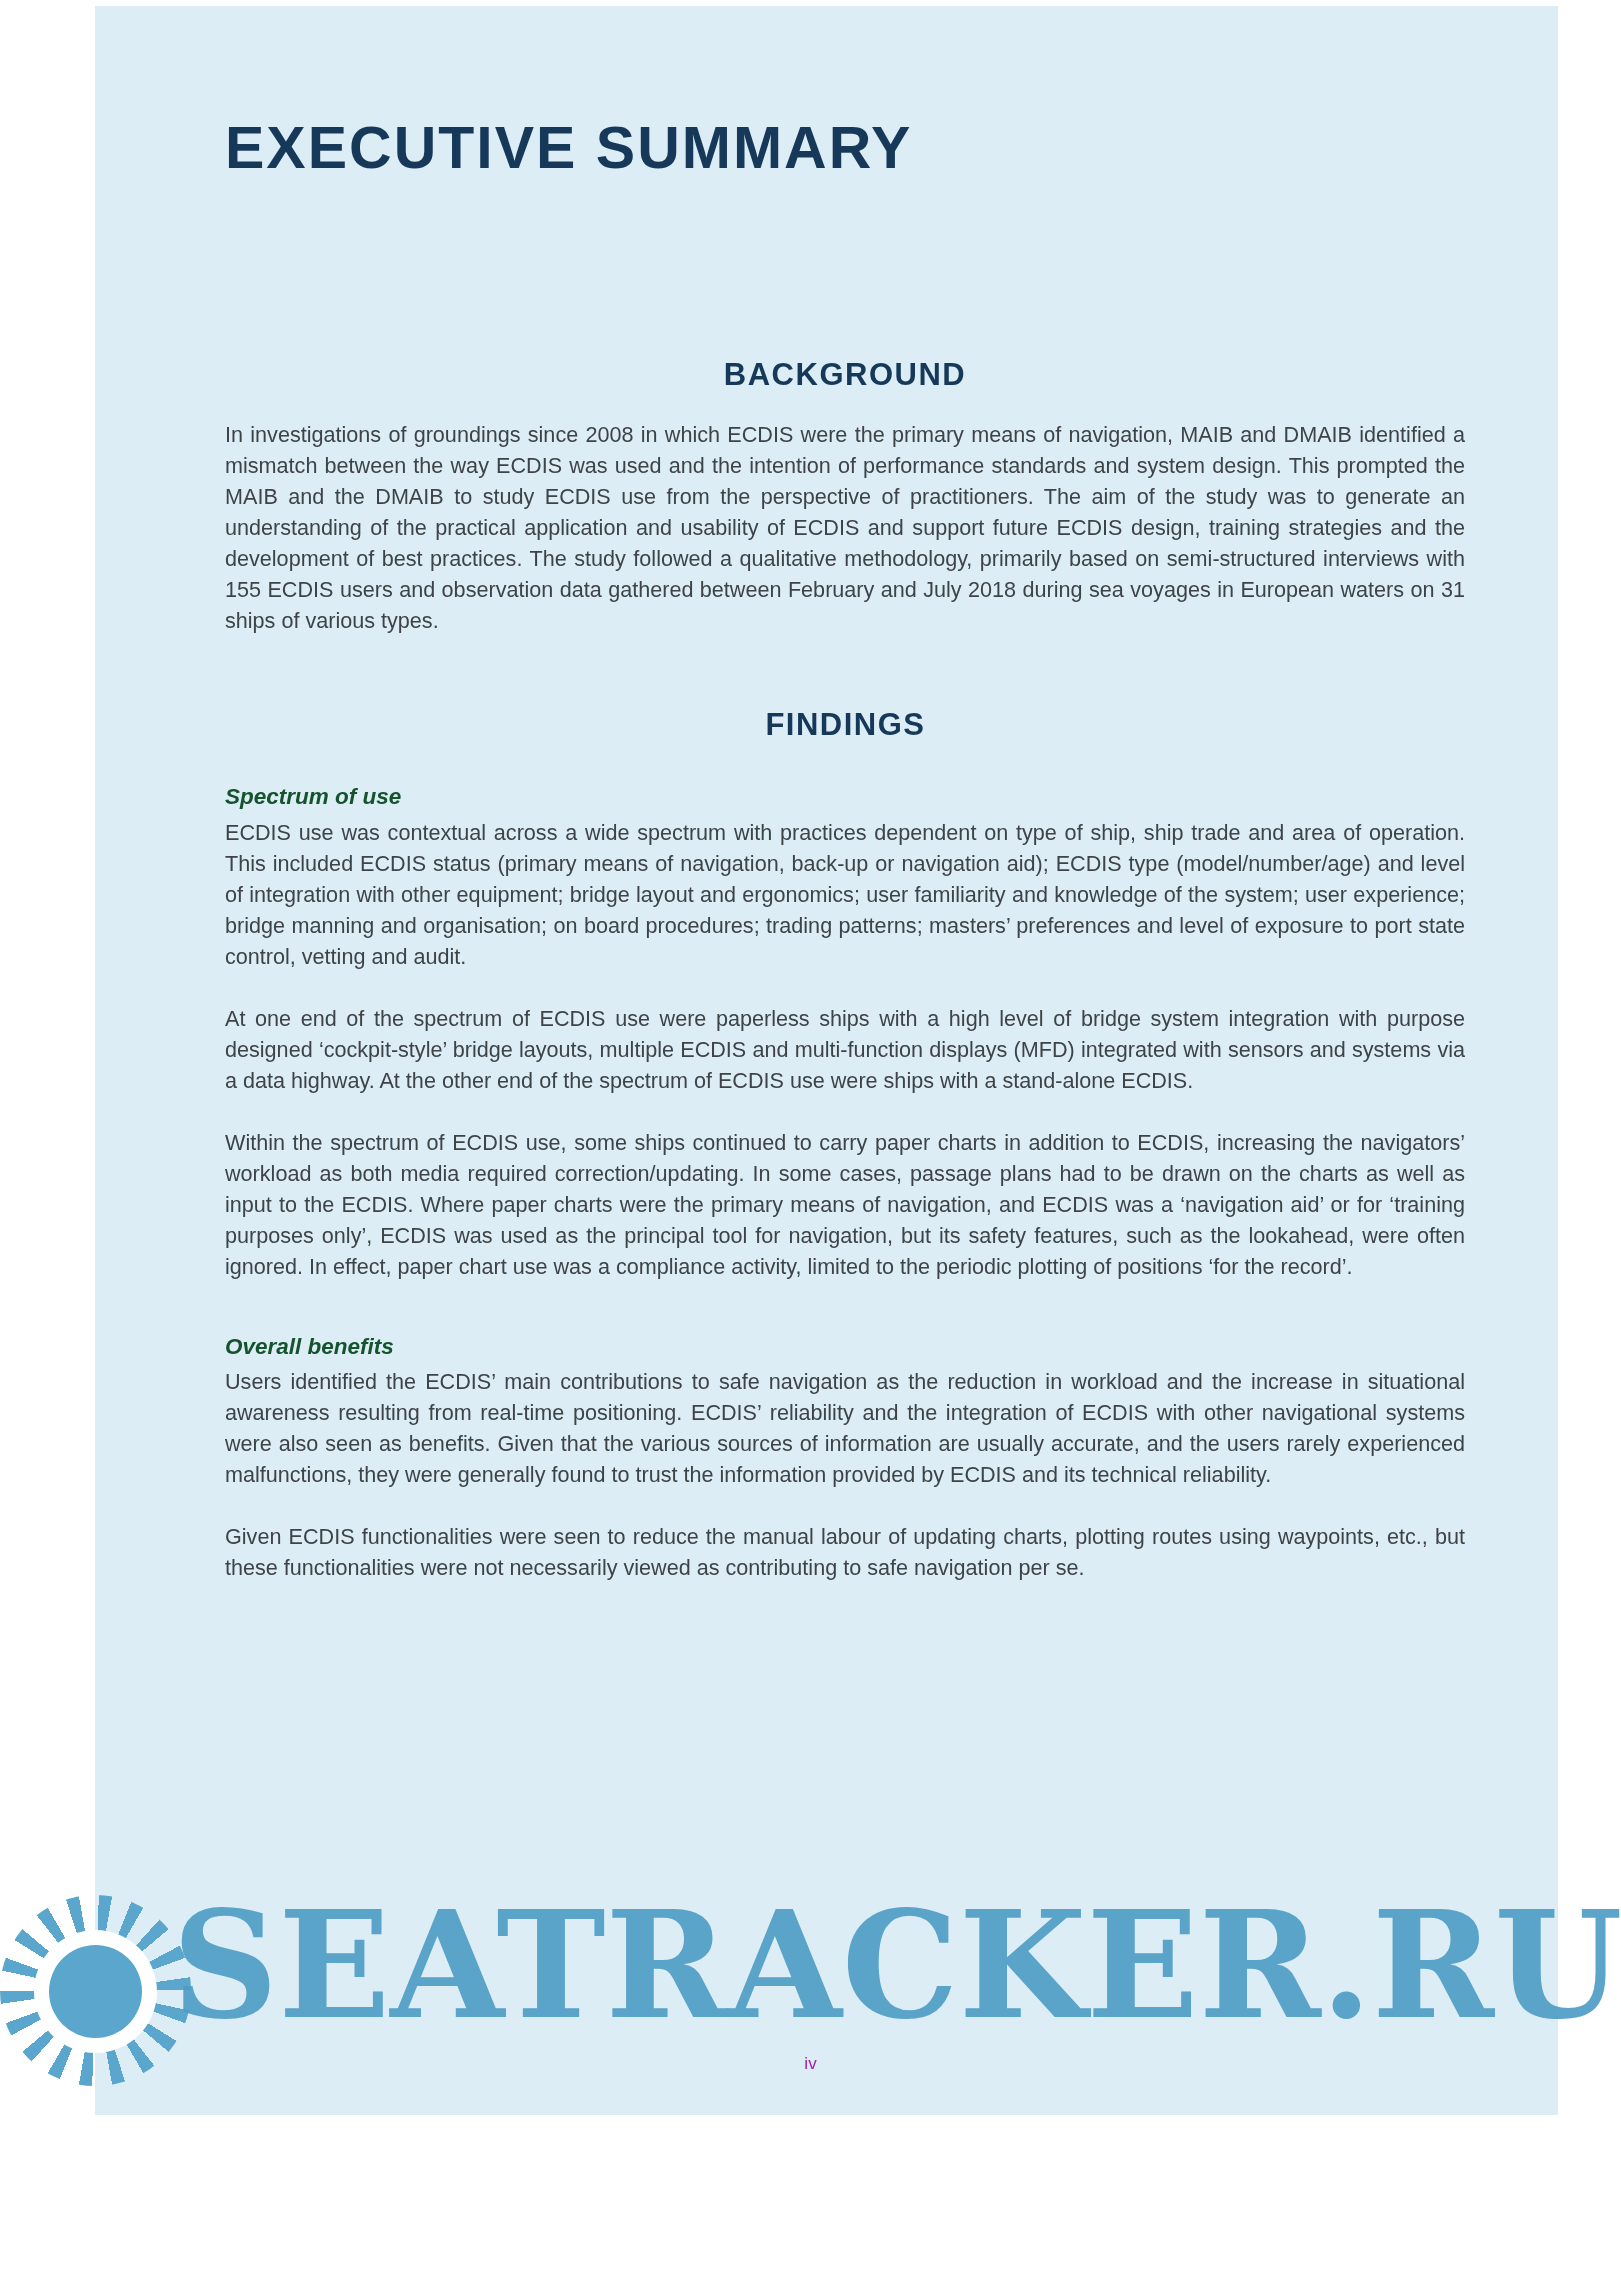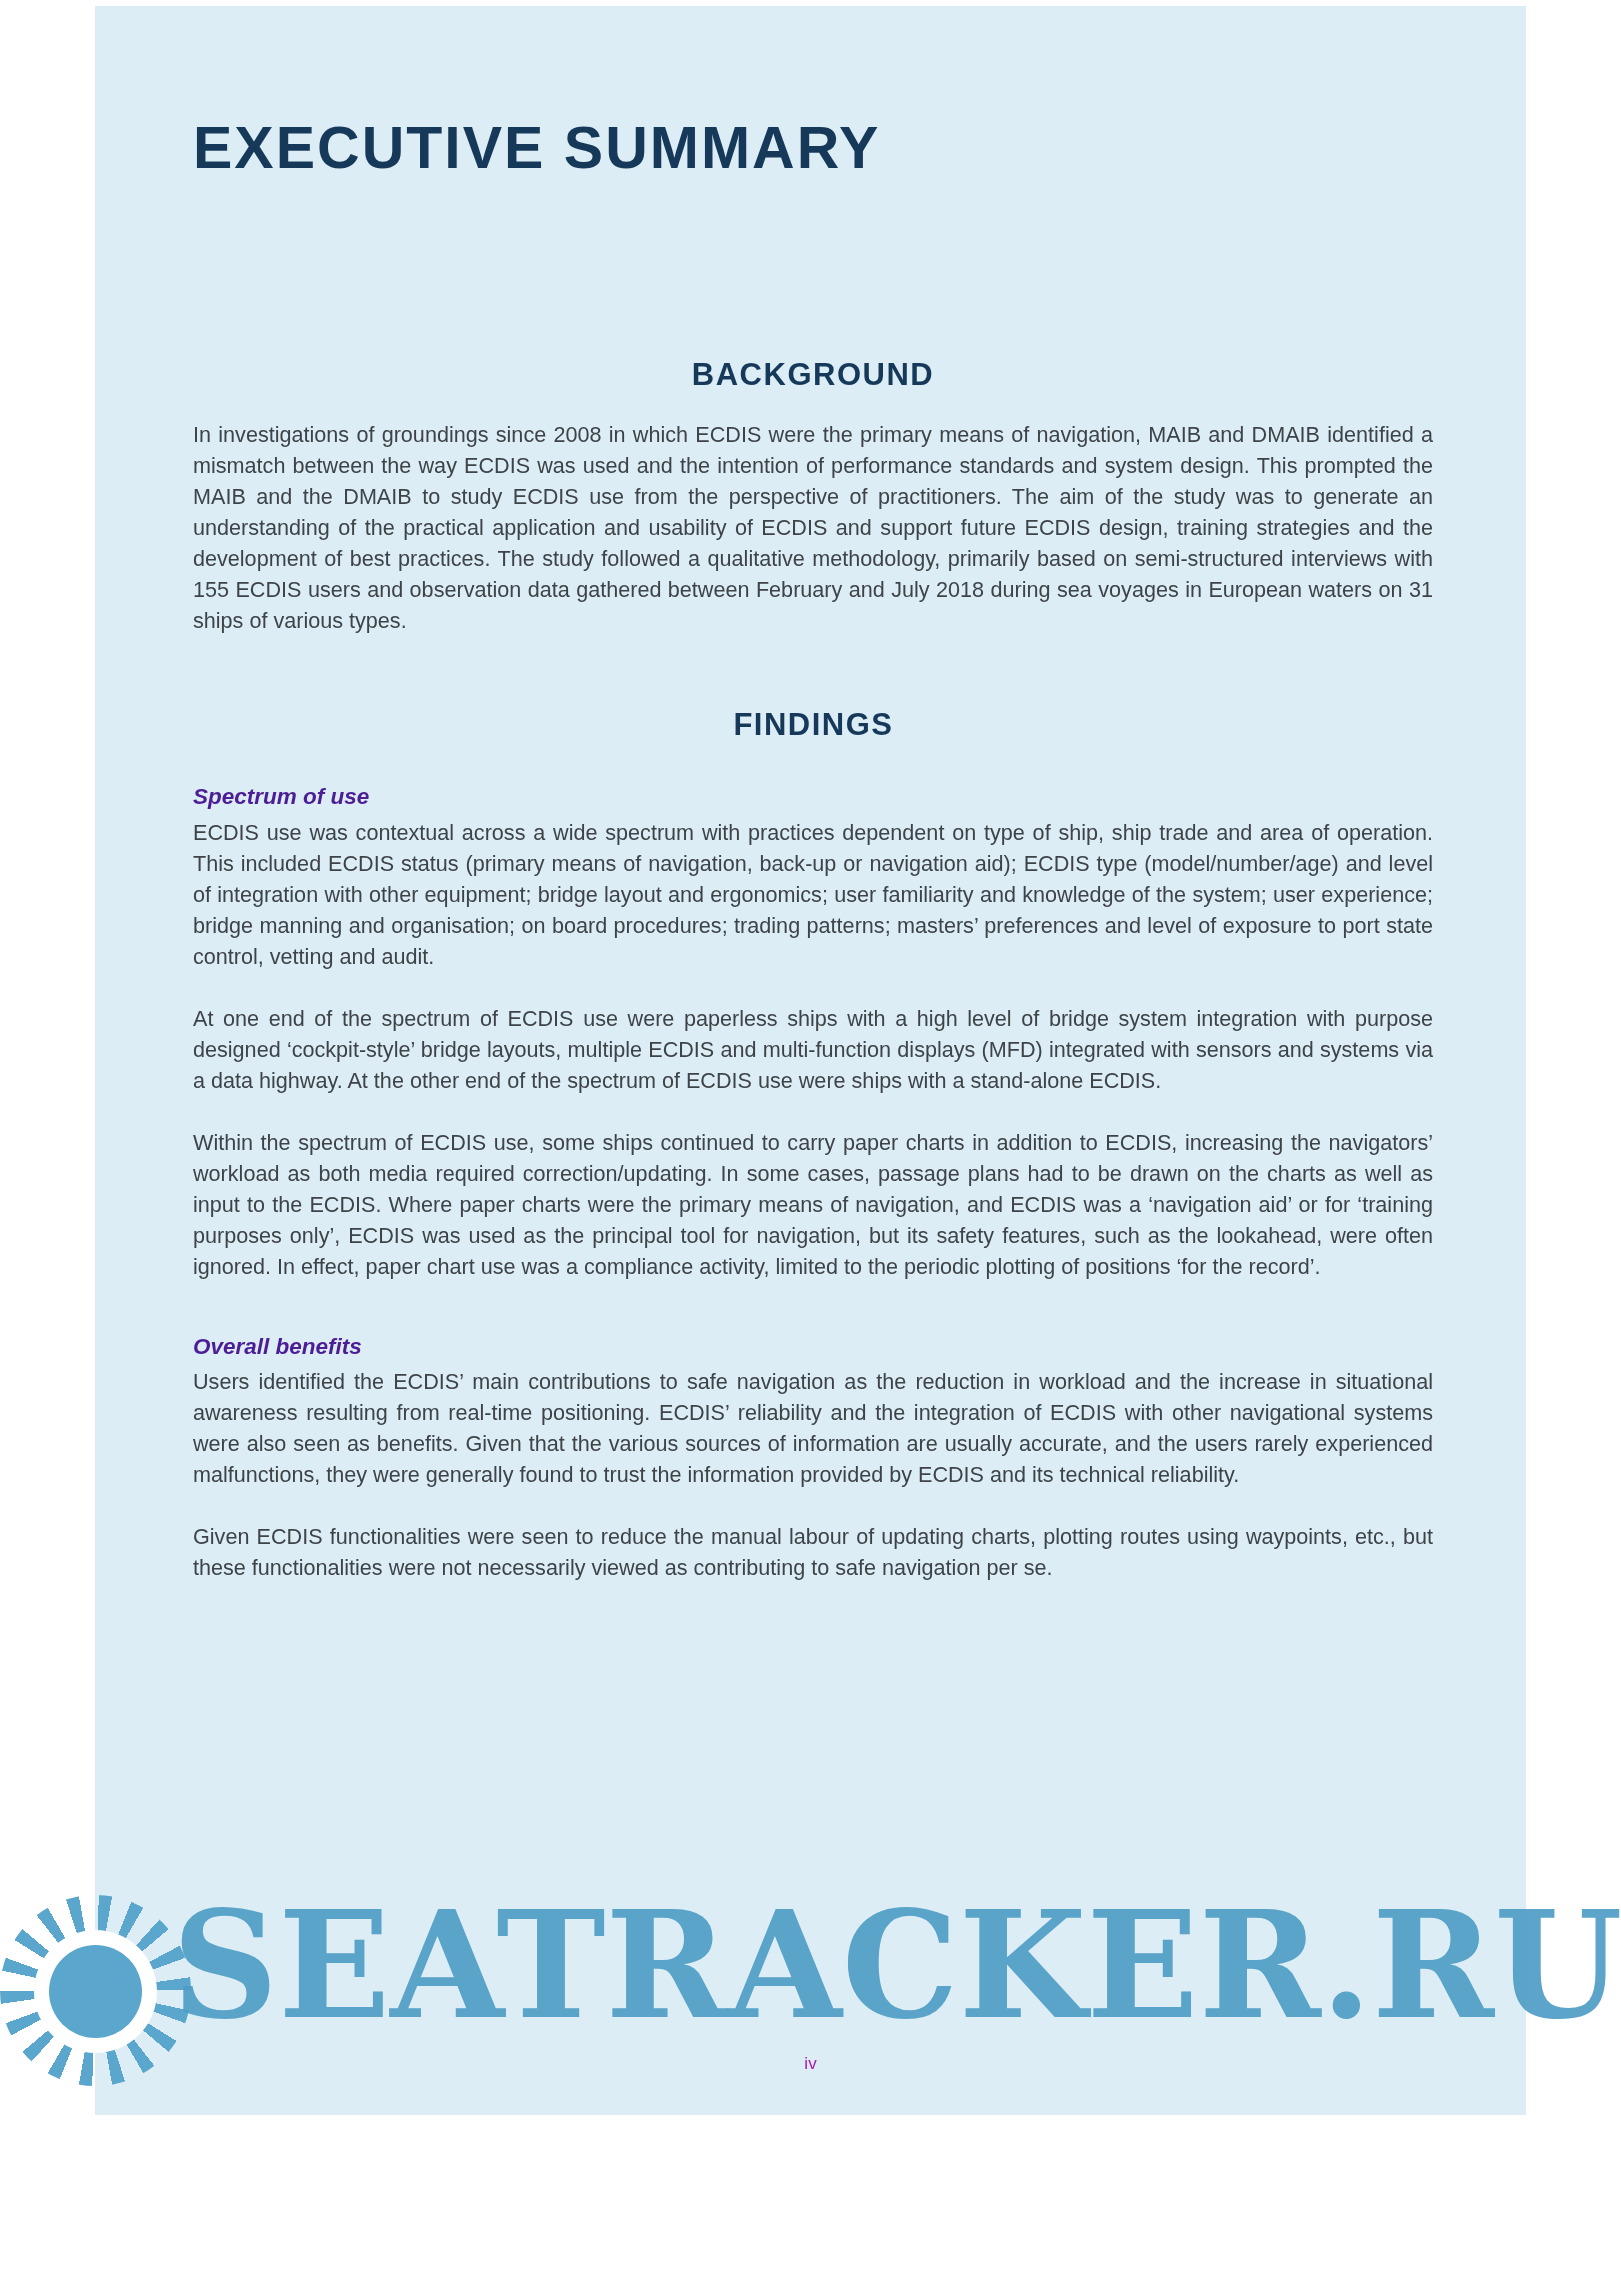--- a/index.html
+++ b/index.html
@@ -16,20 +16,21 @@
   }
 
   
   .panel {
     position: absolute;
     left: 95px;
     top: 5.9px;
     width: 1431px;
     height: 2109px;
     background: #dcedf6;
+    padding-left: 32px;
   }
   .panel-inner {
     padding: 0 93px 0 98px;
   }
 
   h1.doc-title {
     margin: 110px 0 0 0;
     font-size: 59px;
     line-height: 65px;
     font-weight: bold;
@@ -46,21 +47,21 @@
     text-align: center;
   }
   h2.heading-background { margin: 176px 0 27.4px 0; }
   h2.heading-findings  { margin: 71px 0 41px 1px; }
 
   h3.subheading {
     font-size: 22.5px;
     line-height: 27.4px;
     font-style: italic;
     font-weight: bold;
-    color: #4c1d95;
+    color: #14532d;
     margin: 0 0 5.9px 0;
   }
   h3.subheading-overall { margin-top: 51px; }
 
   p.body-text {
     font-size: 21.6px;
     line-height: 31px;
     color: #3e4347;
     text-align: justify;
     margin: 0 0 31px 0;

